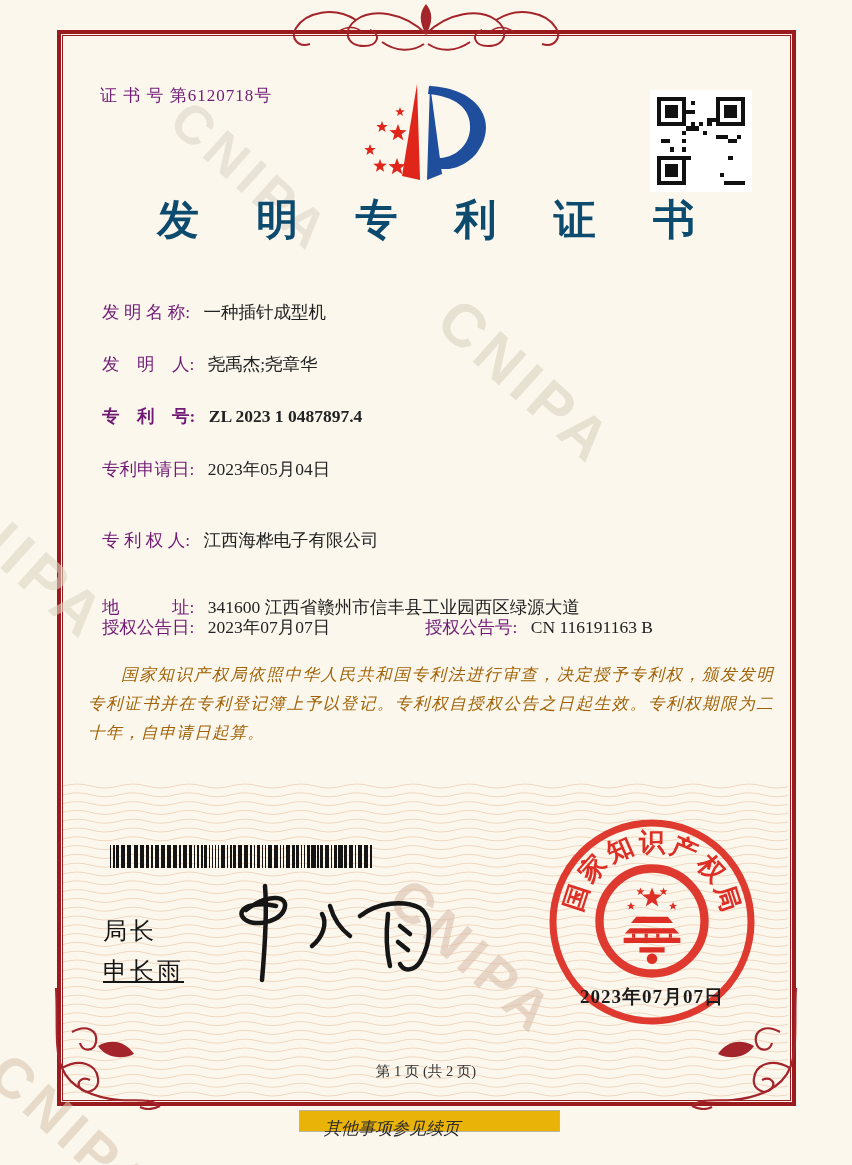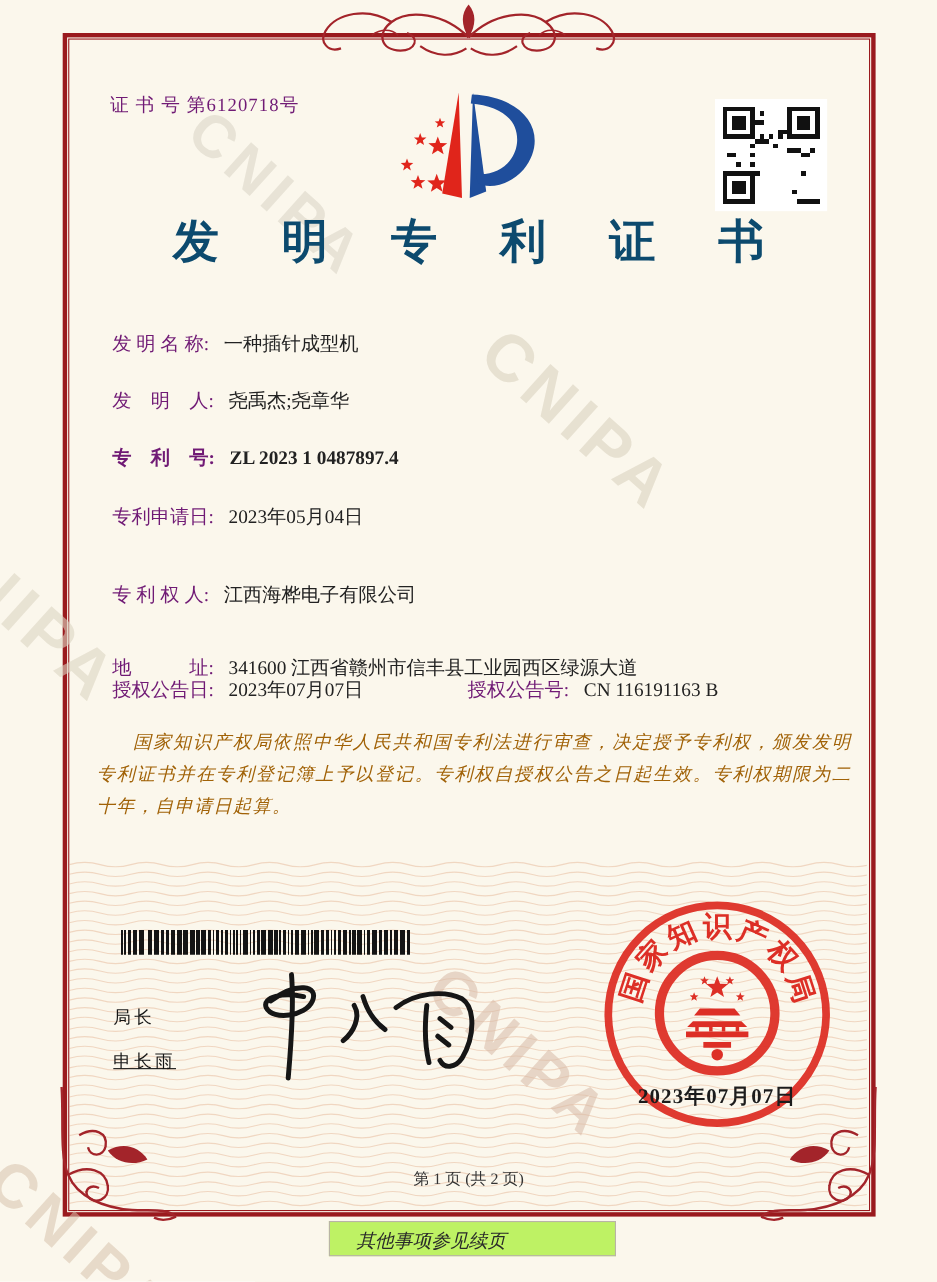--- a/index.html
+++ b/index.html
@@ -15,27 +15,27 @@
   .title{left:0;right:0;top:192px;text-align:center;font-size:42px;font-weight:bold;
          letter-spacing:16px;text-indent:16px;color:#0c4a6e;font-family:Liberation Mono, monospace;}
   .field-row{left:102px;font-size:17.5px;white-space:nowrap;}
   .field-row .lbl{color:#701a75;}
   .field-row .val{margin-left:9px;color:#222;}
   .grant-no{position:absolute;left:323px;top:0;white-space:nowrap;}
   .paras{left:88px;top:660px;width:686px;font-size:16.5px;line-height:29px;
          font-style:italic;letter-spacing:1.2px;color:#a16207;text-align:justify;}
   .paras p{margin:0 0 8px 0;text-indent:2em;}
   .signer{left:103px;font-family:"Liberation Sans","DejaVu Sans",sans-serif;
-          font-size:16px;letter-spacing:3px;color:#151515;font-weight:500;}
+          font-size:24px;letter-spacing:3px;color:#151515;font-weight:500;}
   .seal-ring{left:547px;top:817px;width:210px;height:210px;}
   .seal-chars{left:547px;top:817px;width:210px;height:210px;}
   .seal-date{left:547px;top:984px;width:210px;text-align:center;font-size:19px;
              font-weight:bold;color:#1c1c1c;letter-spacing:1px;}
   .page-num{left:0;right:0;top:1062px;text-align:center;font-size:14.5px;color:#333;}
-  .note-box{left:299px;top:1110px;width:261px;height:32px;background:#bef264;
+  .note-box{left:299px;top:1110px;width:261px;height:22px;background:#eab308;
             border:1px solid #b9b4a6;line-height:36px;padding-left:24px;font-size:17px;
             font-style:italic;color:#2a2a2a;box-sizing:border-box;}
   .qr-box{left:650px;top:90px;width:102px;height:102px;background:#ffffff;}
   svg{display:block;}
 </style>
 </head>
 <body>
 
 <div class="page">
 

